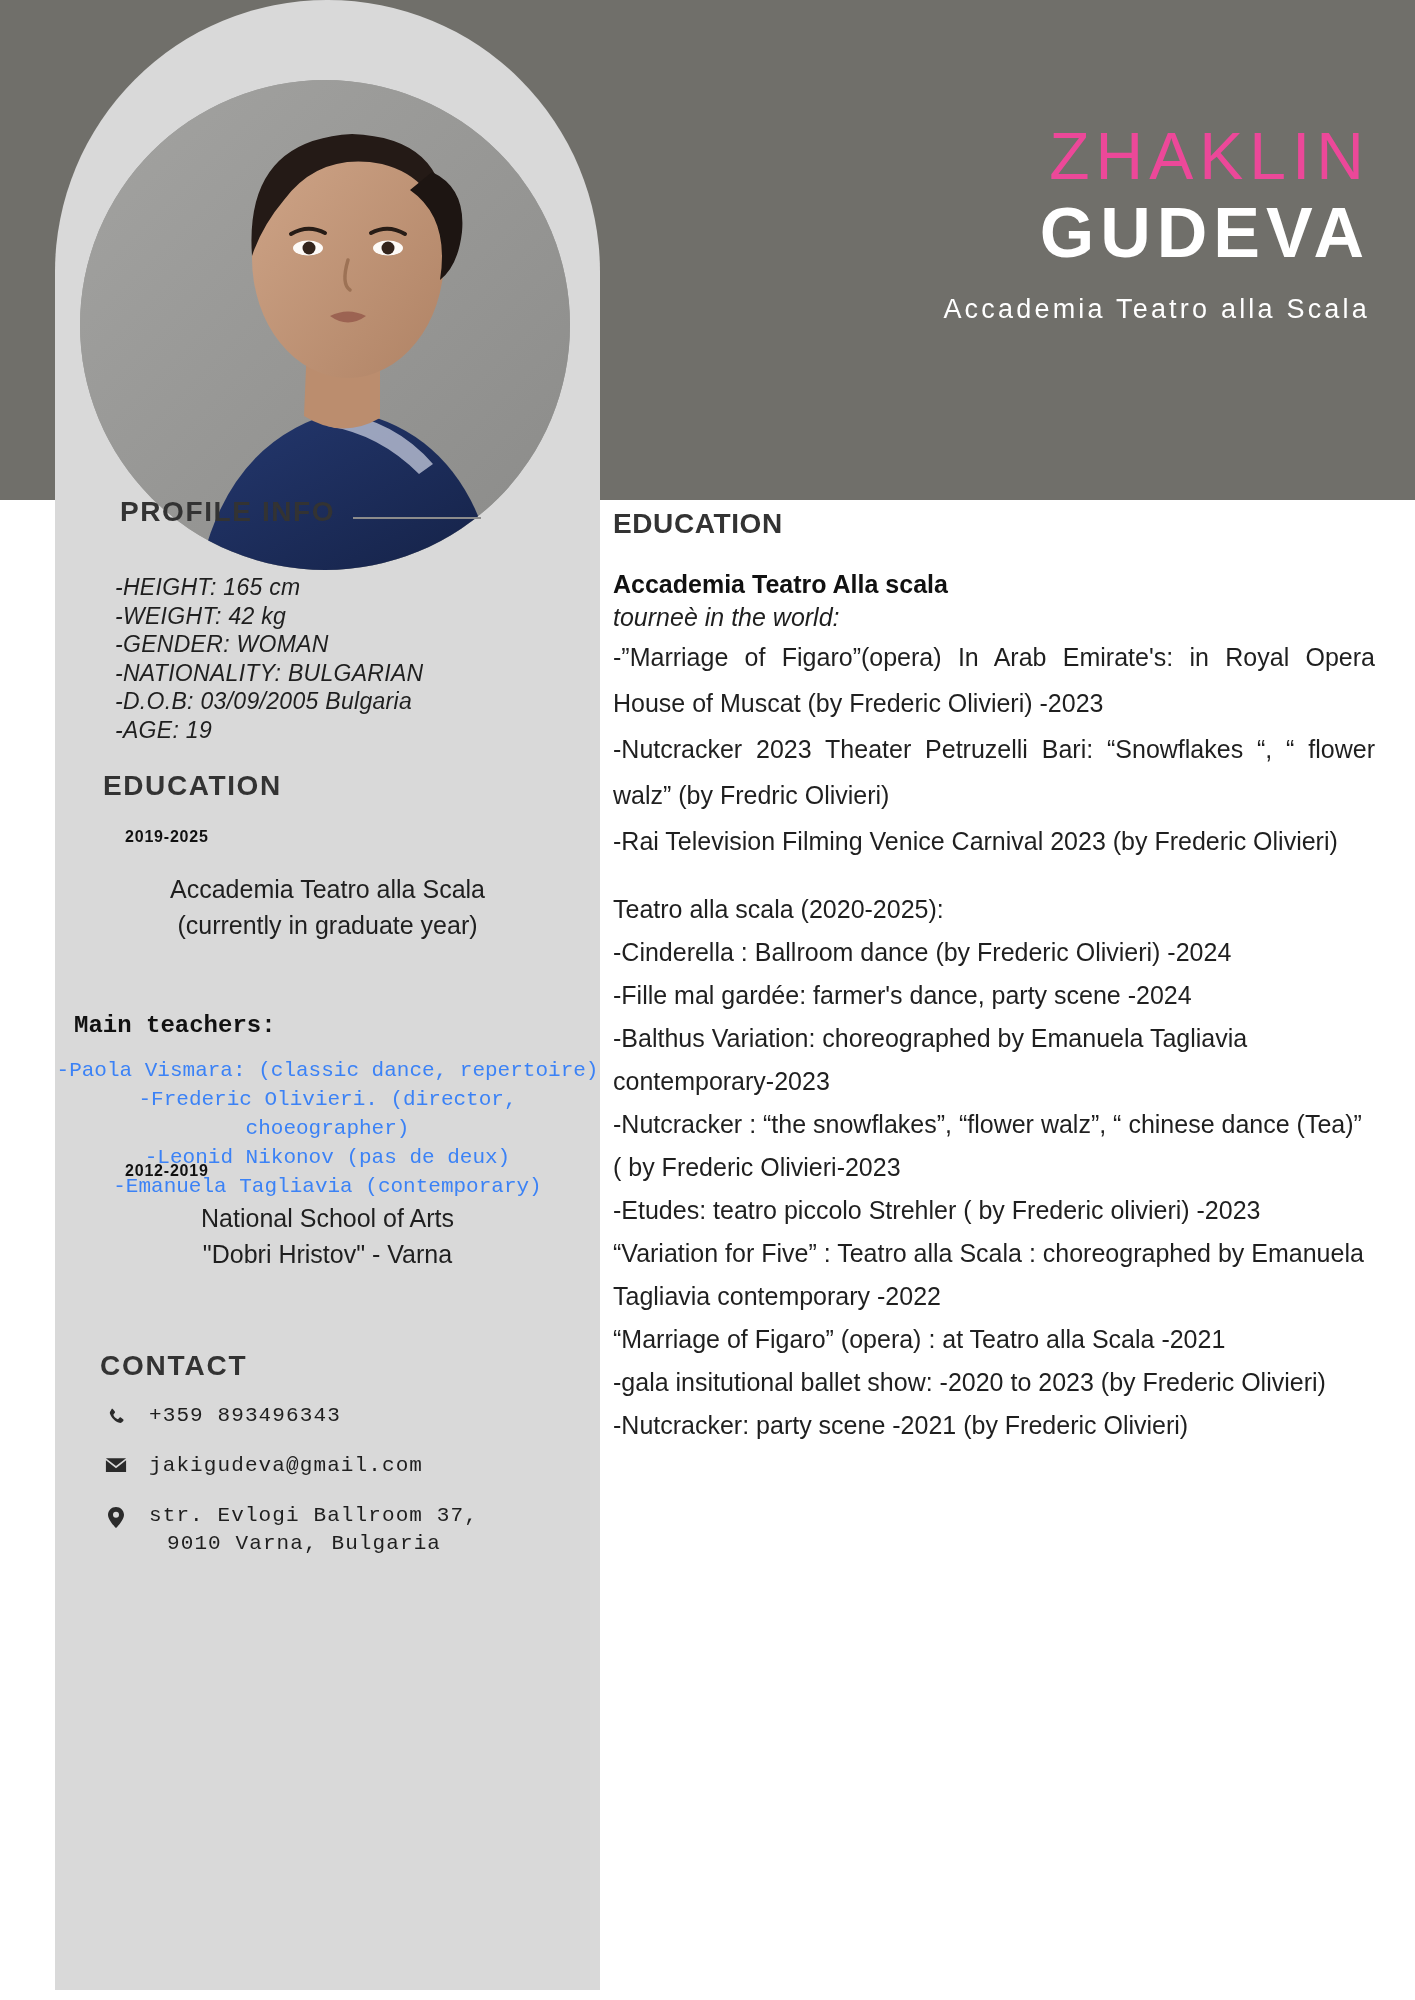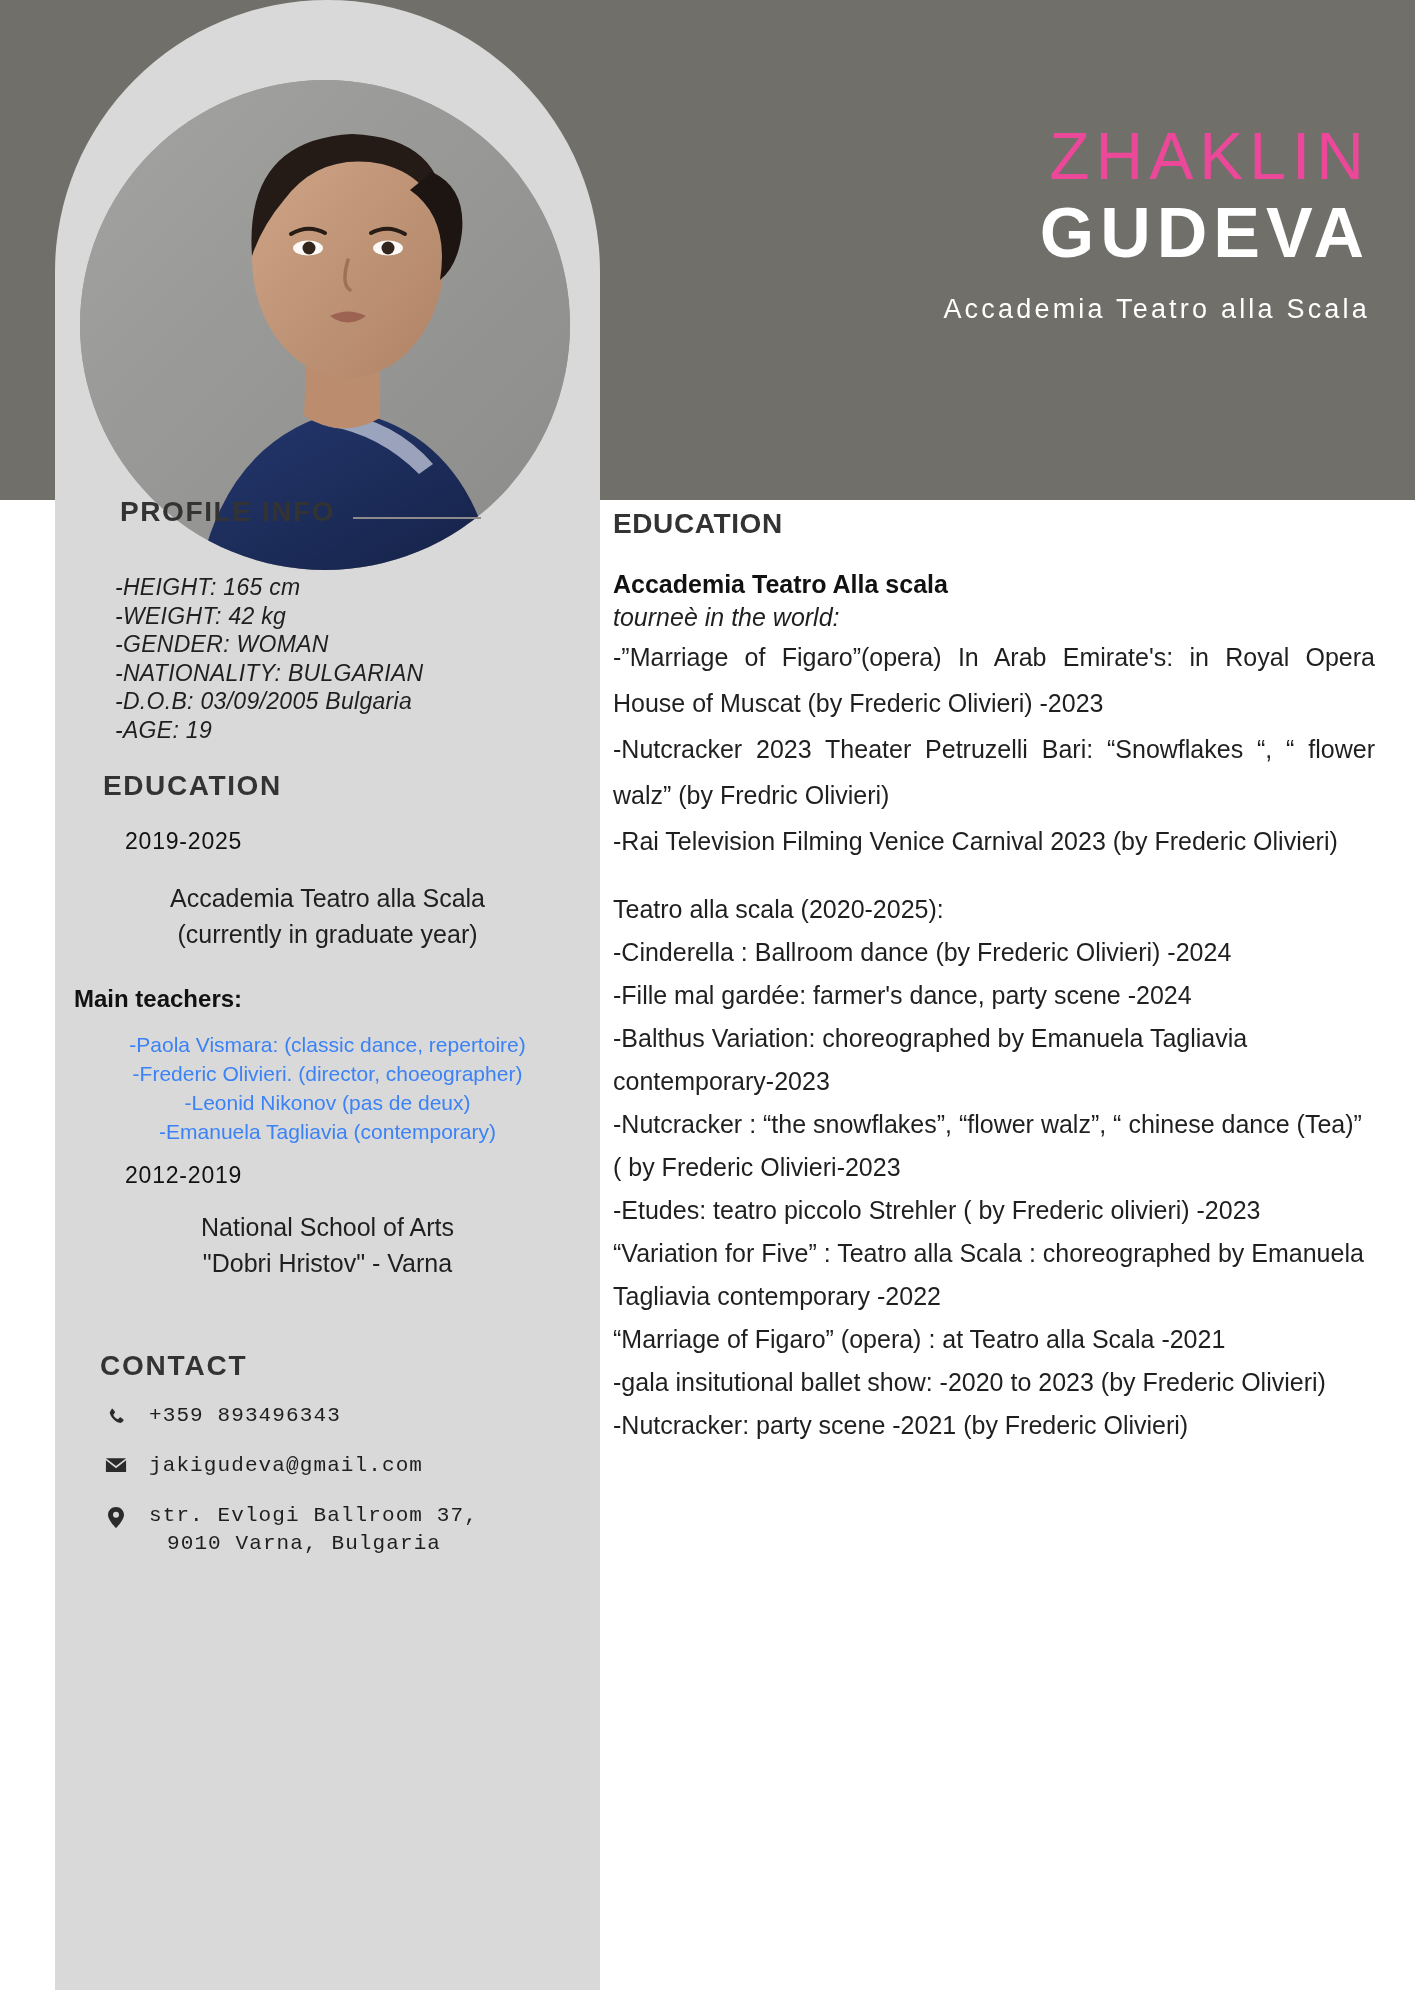--- a/index.html
+++ b/index.html
@@ -108,22 +108,22 @@
 
   .info-line {
     font-size: 23px;
     line-height: 28.5px;
     color: #1f1f1f;
     letter-spacing: 0.3px;
     padding-left: 5px;
   }
 
   .edu-years {
-    font-size: 23px;
-    font-weight: 400;
+    font-size: 16px;
+    font-weight: 700;
     letter-spacing: 0.8px;
     color: #111111;
     padding-left: 17px;
   }
   .edu-school {
     font-size: 25px;
     line-height: 36px;
     color: #1f1f1f;
     text-align: center;
     padding: 0 12px;
@@ -282,21 +282,21 @@
 
     <div class="sb-heading" style="left:48px; top:770px;">EDUCATION</div>
 
     <div class="sb-block" style="left:0px; top:828px;">
       <div class="edu-years" style="padding-left:70px;">2019-2025</div>
       <div style="height:25px"></div>
       <div class="edu-school">Accademia Teatro alla Scala</div>
       <div class="edu-school">(currently in graduate year)</div>
     </div>
 
-    <div class="sb-block" style="left:0px; top:985px;">
+    <div class="sb-block" style="left:0px; top:1012px;font-family:Liberation Mono, monospace;">
       <div class="teachers-title">Main teachers:</div>
       <div style="height:17px"></div>
       <div class="teacher-line">-Paola Vismara: (classic dance, repertoire)</div>
       <div class="teacher-line">-Frederic Olivieri. (director, choeographer)</div>
       <div class="teacher-line">-Leonid Nikonov (pas de deux)</div>
       <div class="teacher-line">-Emanuela Tagliavia (contemporary)</div>
     </div>
 
     <div class="sb-block" style="left:0px; top:1162px;">
       <div class="edu-years" style="padding-left:70px;">2012-2019</div>

